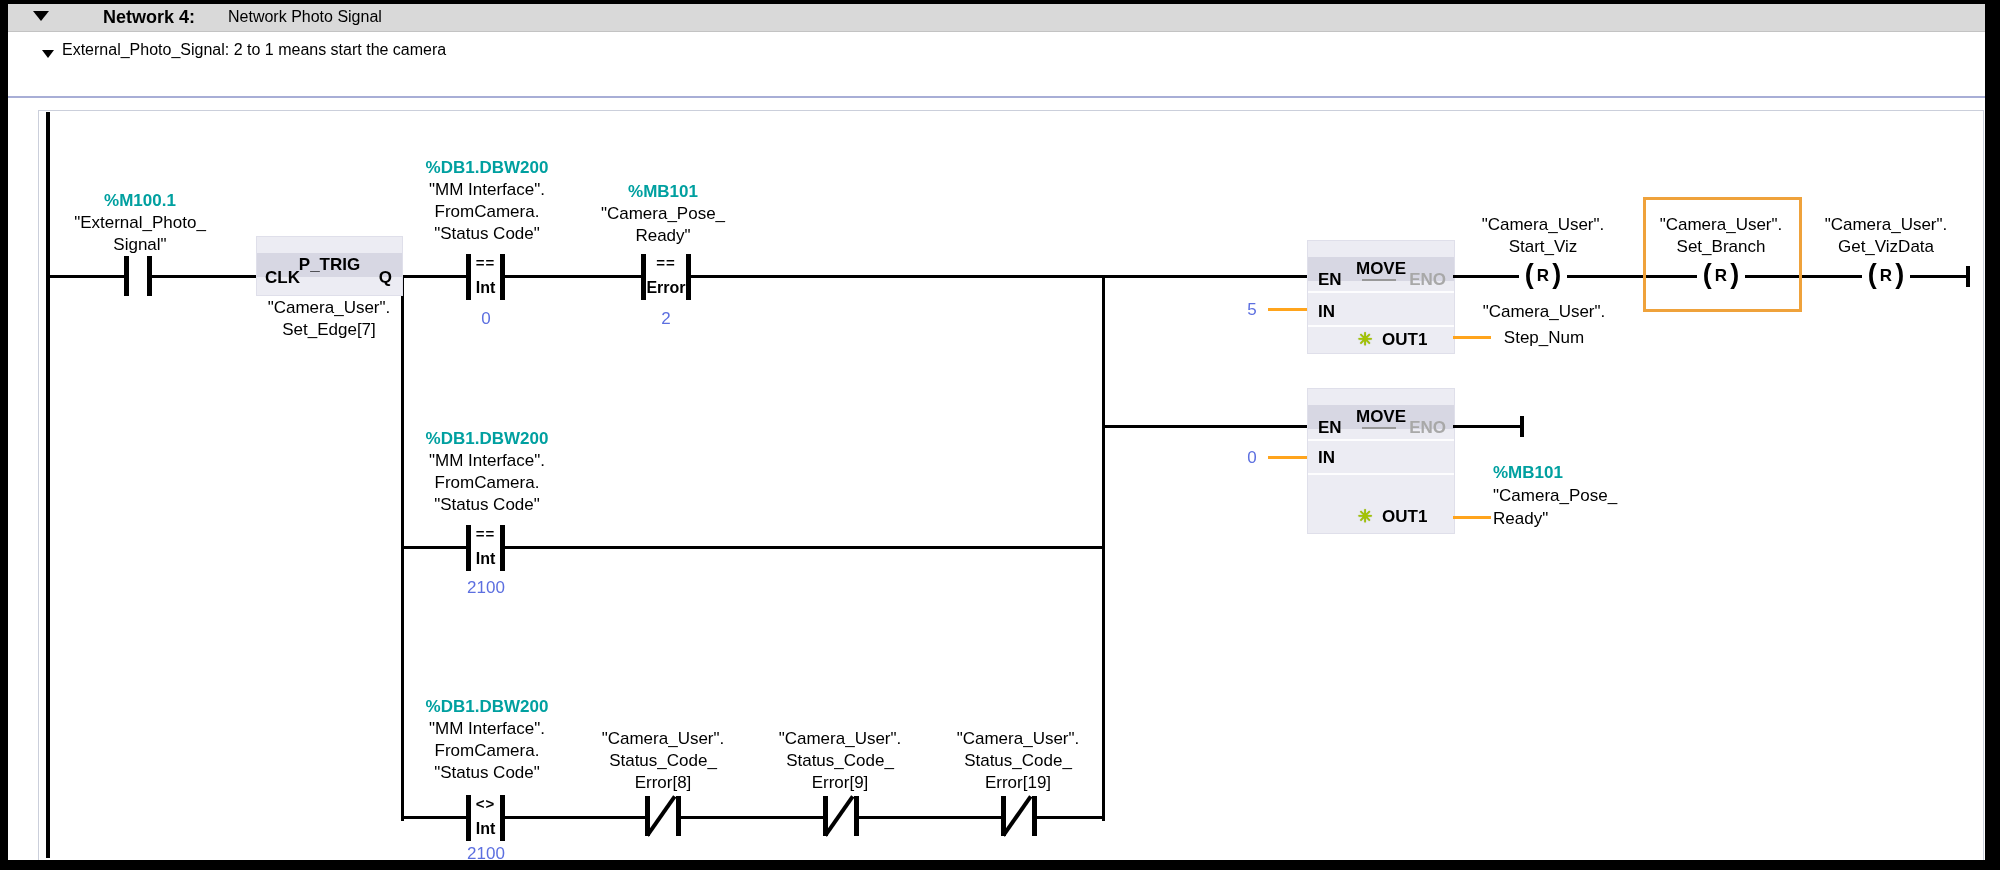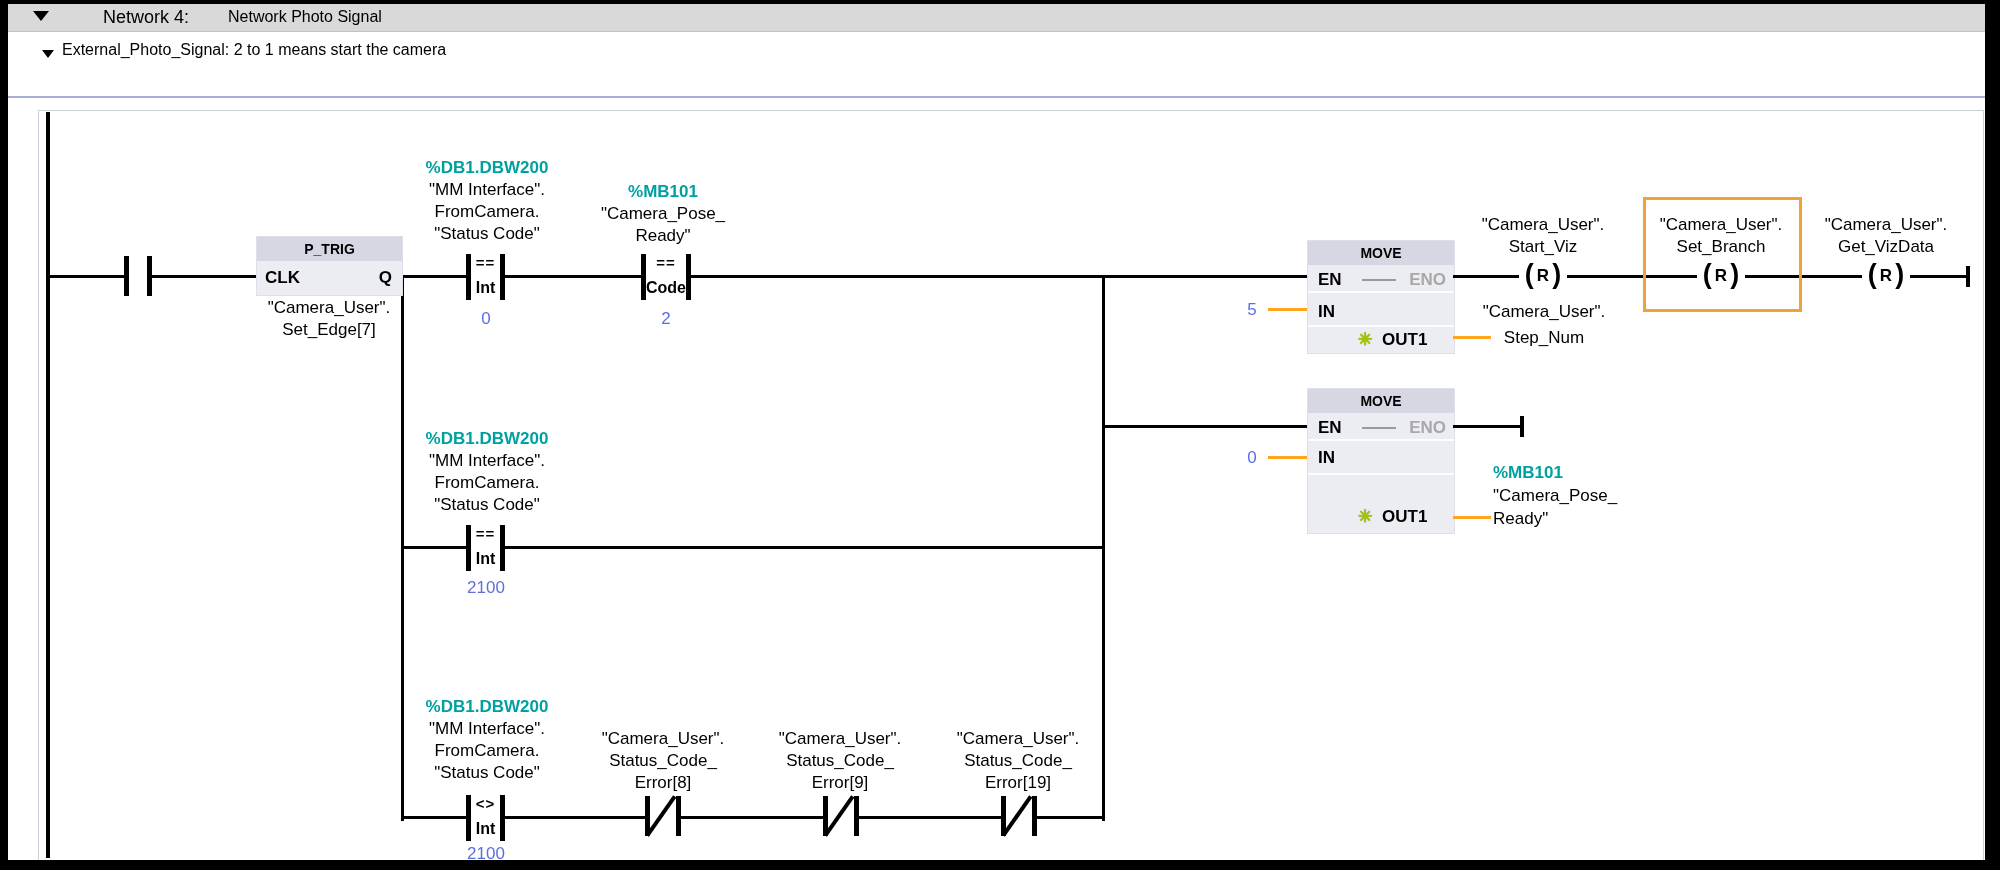--- a/index.html
+++ b/index.html
@@ -3,39 +3,39 @@
 <meta charset="utf-8">
 <style>
   html,body{margin:0;padding:0;background:#000;}
   #canvas{position:relative;width:2000px;height:870px;background:#000;
           font-family:"Liberation Sans",sans-serif;color:#000;overflow:hidden;}
   .abs{position:absolute;}
   .inner{position:absolute;left:8px;top:4px;width:1977px;height:856px;background:#ffffff;}
   .hdrbar{position:absolute;left:8px;top:4px;width:1977px;height:27px;background:#d9d9d9;border-bottom:1px solid #c3c3c3;}
   .tri{width:0;height:0;border-left:8px solid transparent;border-right:8px solid transparent;border-top:10px solid #000;}
   .tri.small{border-left:6px solid transparent;border-right:6px solid transparent;border-top:8px solid #000;}
-  .netlabel{position:absolute;font-size:18px;font-weight:normal;white-space:nowrap;}
+  .netlabel{position:absolute;font-size:18px;font-weight:bold;white-space:nowrap;}
   .nettitle{position:absolute;font-size:16px;white-space:nowrap;}
   .comment{position:absolute;font-size:16px;white-space:nowrap;}
   .sep{position:absolute;left:8px;top:96px;width:1977px;height:2px;background:#a8aed6;}
   .ladderbox{position:absolute;left:38px;top:110px;width:1944px;height:756px;border:1px solid #cbcfdb;background:#fff;}
   .wh{position:absolute;height:3px;background:#000;}
   .wv{position:absolute;width:3px;background:#000;}
   .bar{position:absolute;width:5px;background:#000;}
   .slash{position:absolute;width:4px;height:48px;background:#000;transform:rotate(35deg);}
   .tick{position:absolute;width:4px;height:21px;background:#000;}
   .lbl{position:absolute;text-align:center;font-size:17px;line-height:22px;color:#000;}
   .lbl.left{text-align:left;line-height:23px;}
   .lbl div{white-space:nowrap;}
   .addr{color:#00a0a0;font-weight:bold;}
   .const{position:absolute;color:#5c6fe0;font-size:17px;text-align:center;white-space:nowrap;}
   .op{position:absolute;text-align:center;font-weight:bold;font-size:15px;line-height:16px;letter-spacing:1px;}
   .typ{position:absolute;text-align:center;font-weight:bold;font-size:16px;line-height:18px;}
   .blk{position:absolute;background:#ececf3;border:1px solid #dfdfea;}
-  .blk-title{height:24px;background:#d7d7e3;font-weight:bold;font-size:14px;text-align:center;line-height:24px;}
+  .blk-title{height:24px;background:#d7d7e3;font-weight:bold;font-size:17px;text-align:center;line-height:24px;margin-top:16px;}
   .param{position:absolute;font-weight:bold;font-size:17px;line-height:20px;white-space:nowrap;}
   .gray{color:#a8a8a8;}
   .dash{position:absolute;height:2px;background:#999;}
   .rowsep{position:absolute;height:2px;background:rgba(255,255,255,.9);}
   .stub{position:absolute;height:3px;background:#ffa41c;}
   .coil{position:absolute;width:48px;height:30px;display:flex;align-items:center;justify-content:center;gap:3px;}
   .coil .paren{font-size:27px;font-weight:bold;line-height:28px;transform:translateY(-2px);}
   .coil .rop{font-size:17px;font-weight:bold;}
   .selbox{position:absolute;border:3px solid #efa23b;background:transparent;}
   .star{position:absolute;font-size:17px;line-height:17px;color:#a5c400;font-weight:bold;text-shadow:0 0 1px #6f9a00;}
@@ -61,20 +61,25 @@
   <div class="wv" style="left:46px;top:112px;width:4px;height:746px;"></div>
 
   <div class="wh" style="left:50px;top:275px;width:74px;"></div>
   <div class="wh" style="left:152px;top:275px;width:104px;"></div>
   <div class="wh" style="left:401px;top:275px;width:65px;"></div>
   <div class="wh" style="left:505px;top:275px;width:136px;"></div>
   <div class="wh" style="left:691px;top:275px;width:616px;"></div>
   <div class="wv" style="left:401px;top:275px;height:546px;"></div>
   <div class="wv" style="left:1102px;top:275px;height:546px;"></div>
 
+  <div class="lbl" style="left:40px;top:190px;width:200px;">
+    <div class="addr">%M100.1</div>
+    <div>"External_Photo_</div>
+    <div>Signal"</div>
+  </div>
   <div class="bar" style="left:124px;top:256px;height:40px;"></div>
   <div class="bar" style="left:147px;top:256px;height:40px;"></div>
 
   <div class="blk" style="left:256px;top:236px;width:145px;height:58px;">
     <div class="blk-title">P_TRIG</div>
     <div class="param" style="left:8px;top:31px;">CLK</div>
     <div class="param" style="right:10px;top:31px;">Q</div>
   </div>
   <div class="lbl" style="left:229px;top:297px;width:200px;">
     <div>"Camera_User".</div>
@@ -94,21 +99,21 @@
   <div class="const" style="left:447px;top:309px;width:78px;">0</div>
 
   <div class="lbl" style="left:563px;top:181px;width:200px;">
     <div class="addr">%MB101</div>
     <div>"Camera_Pose_</div>
     <div>Ready"</div>
   </div>
   <div class="bar" style="left:641px;top:254px;height:46px;"></div>
   <div class="bar" style="left:686px;top:254px;height:46px;"></div>
   <div class="op" style="left:641px;top:255px;width:50px;">==</div>
-  <div class="typ" style="left:641px;top:279px;width:50px;">Code</div>
+  <div class="typ" style="left:641px;top:279px;width:50px;">Error</div>
   <div class="const" style="left:626px;top:309px;width:80px;">2</div>
 
   <div class="blk" style="left:1307px;top:240px;width:146px;height:112px;">
     <div class="blk-title">MOVE</div>
     <div class="rowsep" style="left:0;top:50px;width:146px;"></div>
     <div class="rowsep" style="left:0;top:84px;width:146px;"></div>
     <div class="param" style="left:10px;top:29px;">EN</div>
     <div class="dash" style="left:54px;top:38px;width:34px;"></div>
     <div class="param gray" style="right:8px;top:29px;">ENO</div>
     <div class="param" style="left:10px;top:61px;">IN</div>

